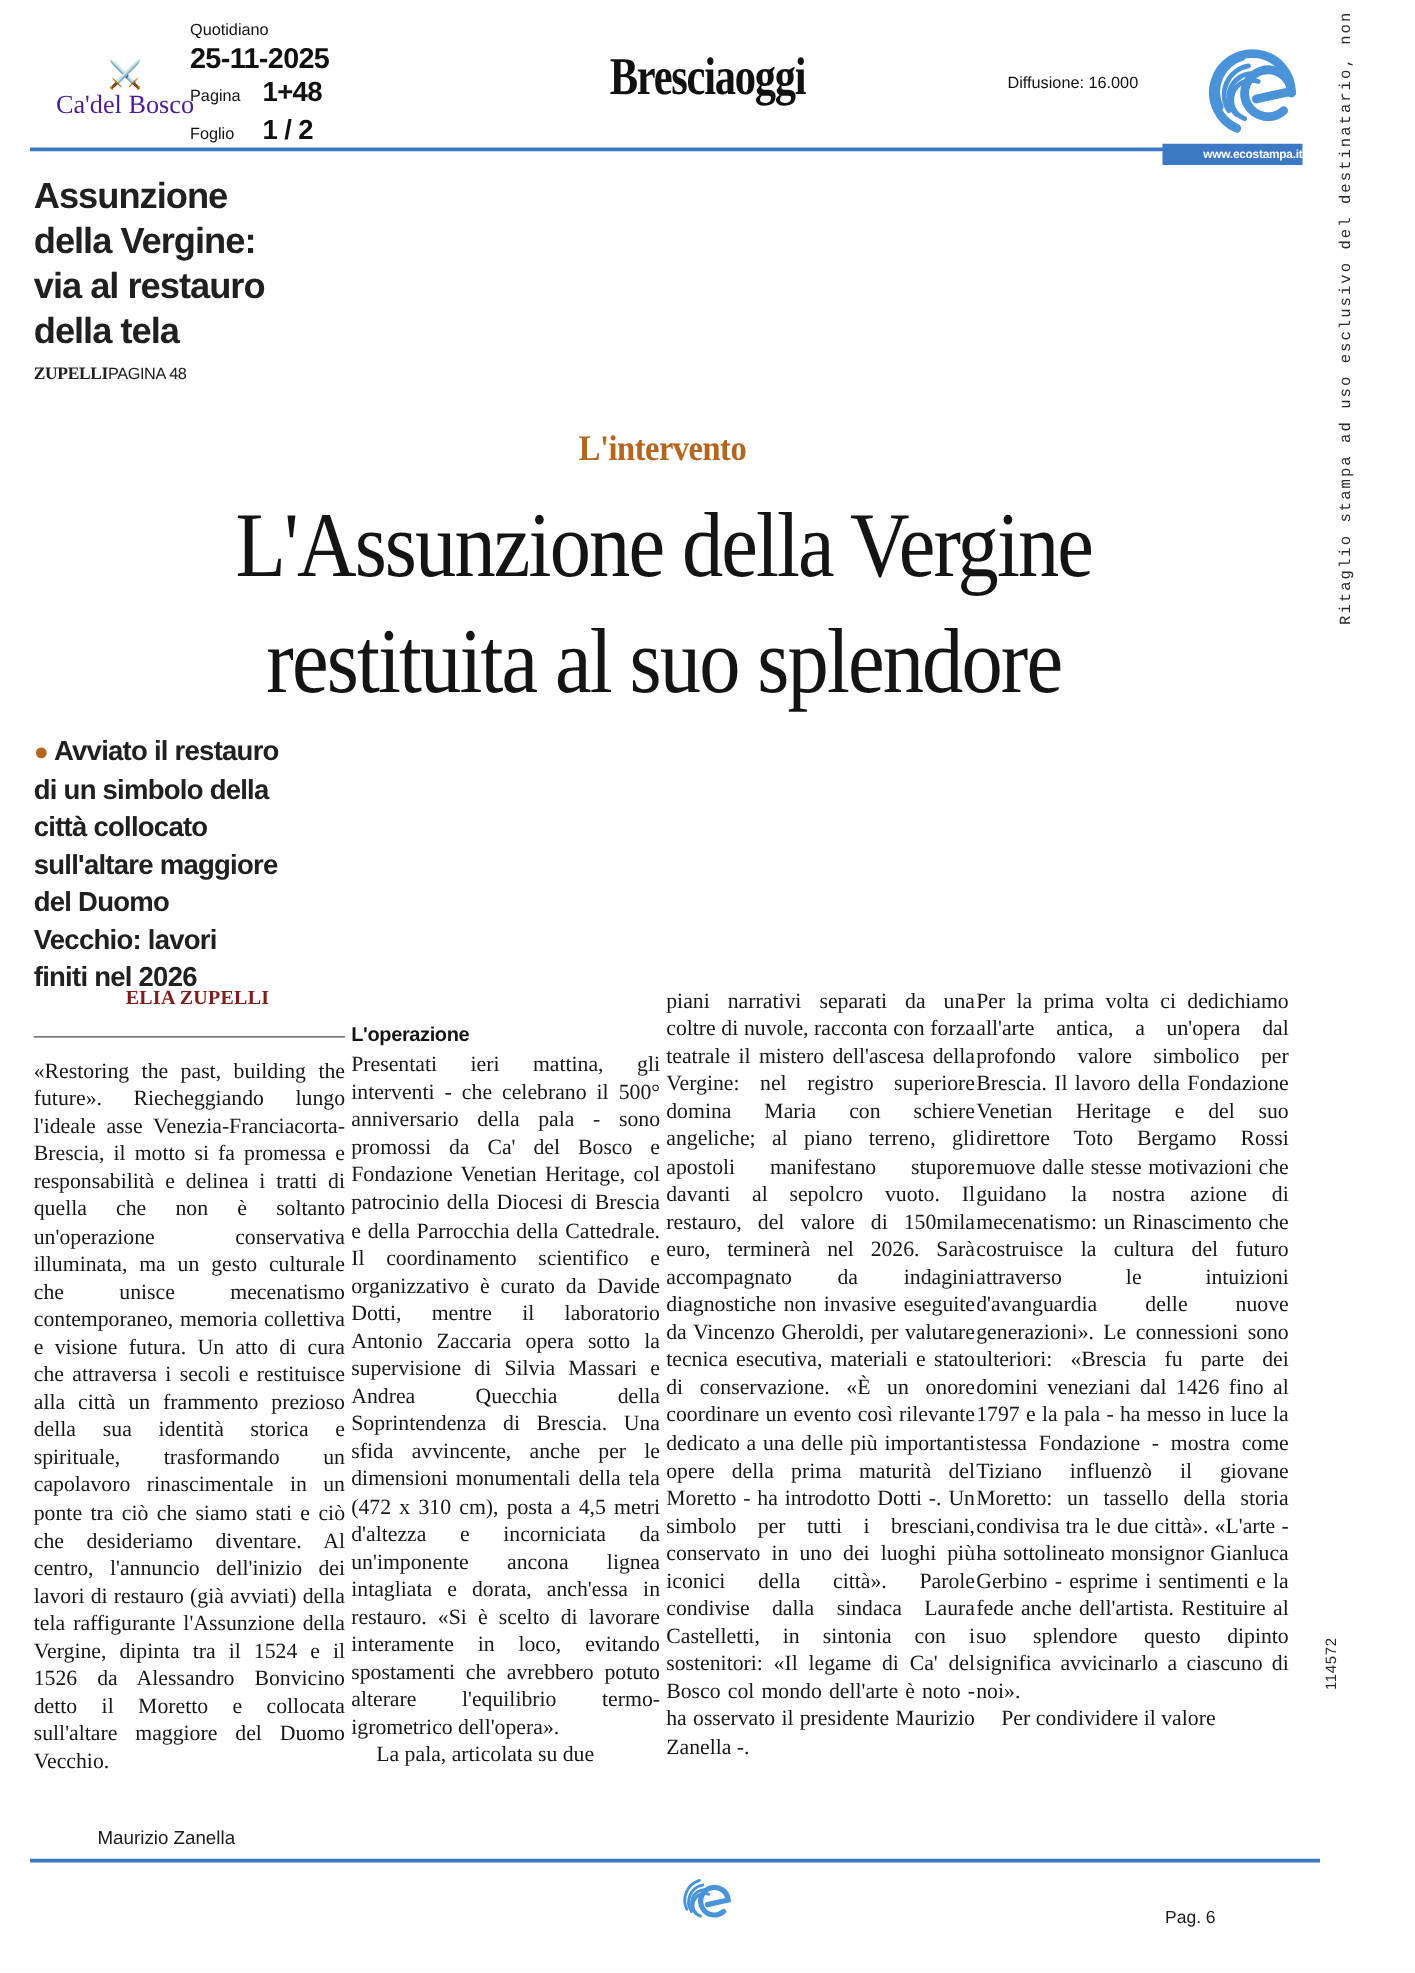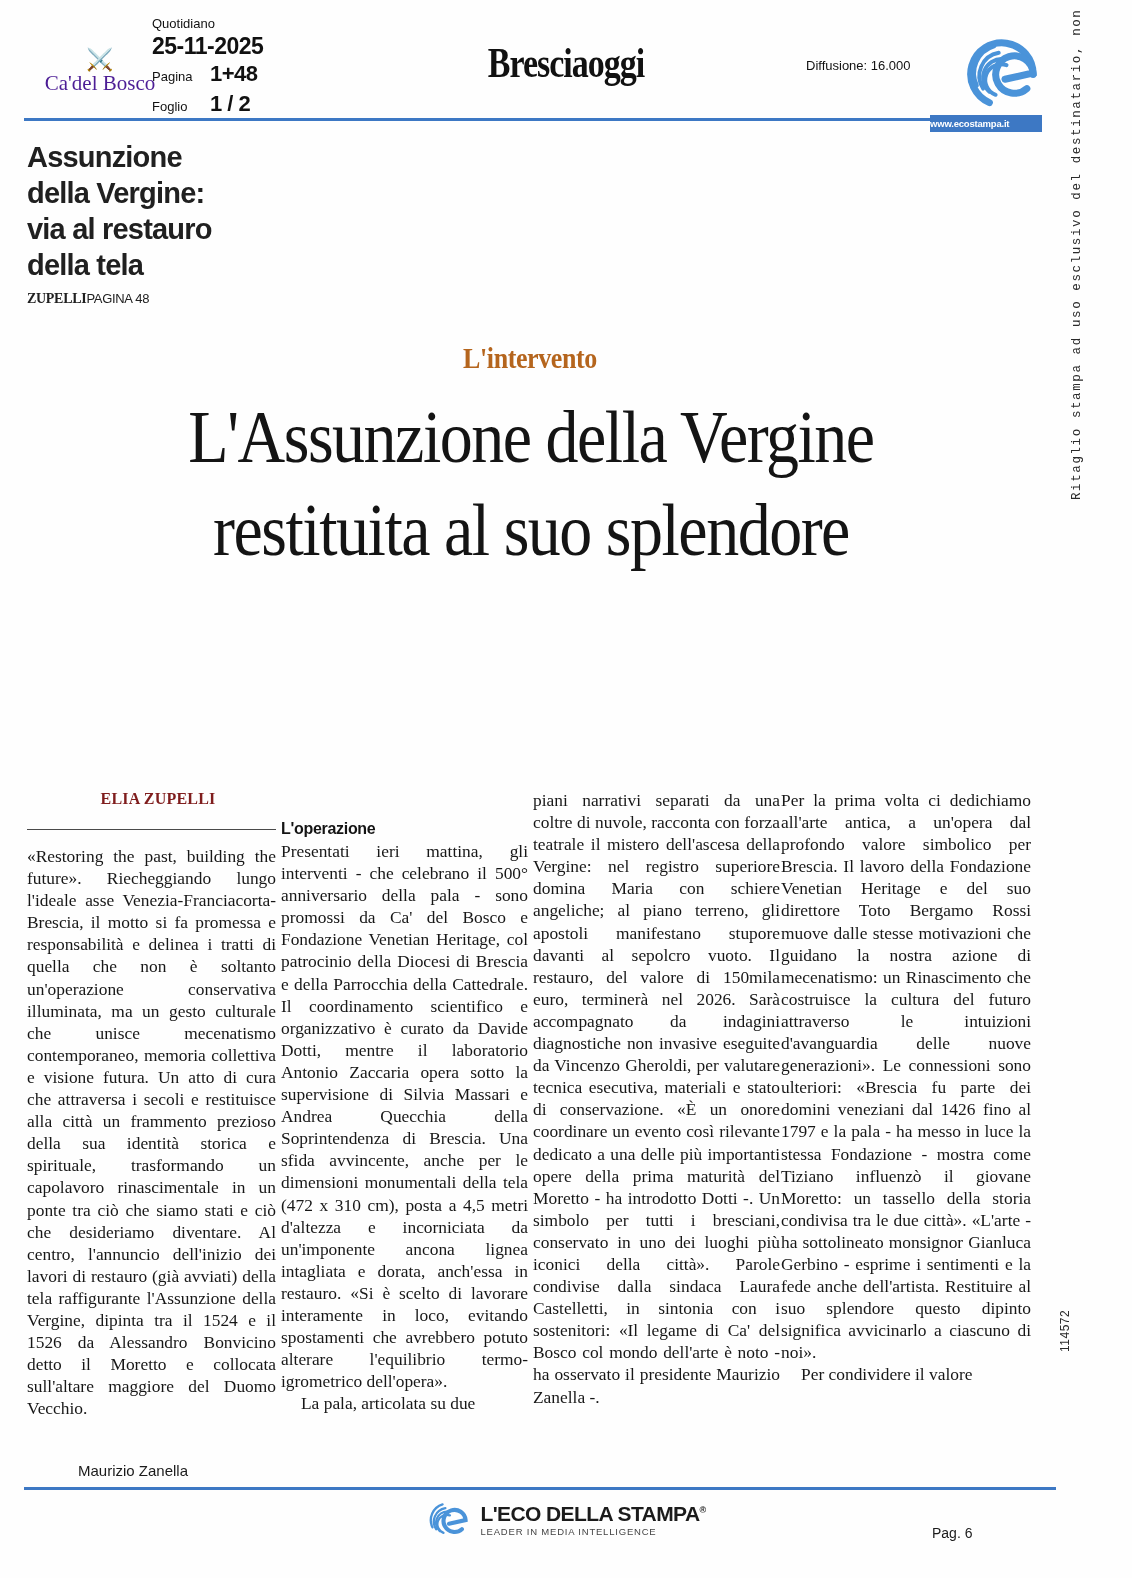--- a/index.html
+++ b/index.html
@@ -117,21 +117,21 @@
   .eco-url {
     position: absolute;
     left: 930px; top: 115px;
     width: 112px; height: 17px;
     background: #3d78c4;
     color: #ffffff;
     font-family: "Liberation Sans", sans-serif;
     font-size: 9.5px;
     font-weight: bold;
     line-height: 17px;
-    text-align: left;
+    text-align: right;
     letter-spacing: -0.2px;
   }
 
   
   .teaser {
     position: absolute;
     left: 27px; top: 134px;
     width: 300px;
   }
   .teaser-kicker {
@@ -386,20 +386,27 @@
     <div class="teaser-credit"><b>ZUPELLI</b><span>PAGINA 48</span></div>
   </div>
 
   <div class="kicker">L'intervento</div>
 
   <div class="headline">
     <span>L'Assunzione della Vergine</span>
     <span>restituita al suo splendore</span>
   </div>
 
+  <div class="standfirst"><span class="bullet">●</span> <span>Avviato il restauro
+di un simbolo della
+città collocato
+sull'altare maggiore
+del Duomo
+Vecchio: lavori
+finiti nel 2026</span></div>
 
   <div class="byline">ELIA ZUPELLI</div>
 
   <div class="col-rule"></div>
 
   <div class="col col-1">
     <p>«Restoring the past, building the future». Riecheggiando lungo l'ideale asse Venezia-Franciacorta-Brescia, il motto si fa promessa e responsabilità e delinea i tratti di quella che non è soltanto un'operazione conservativa illuminata, ma un gesto culturale che unisce mecenatismo contemporaneo, memoria collettiva e visione futura. Un atto di cura che attraversa i secoli e restituisce alla città un frammento prezioso della sua identità storica e spirituale, trasformando un capolavoro rinascimentale in un ponte tra ciò che siamo stati e ciò che desideriamo diventare. Al centro, l'annuncio dell'inizio dei lavori di restauro (già avviati) della tela raffigurante l'Assunzione della Vergine, dipinta tra il 1524 e il 1526 da Alessandro Bonvicino detto il Moretto e collocata sull'altare maggiore del Duomo Vecchio.</p>
   </div>
 
   <div class="col col-2">
@@ -425,22 +432,18 @@
   <div class="footer-eco">
     <svg class="footer-eco-mark" viewBox="0 0 100 100">
       <g fill="none" stroke="#4a93d9" stroke-width="5" stroke-linecap="round">
         <path d="M14 66 A36 36 0 0 1 36 16"></path>
         <path d="M22 70 A30 30 0 0 1 42 24"></path>
         <path d="M30 74 A24 24 0 0 1 47 32"></path>
         <path d="M38 78 A18 18 0 0 1 52 40"></path>
       </g>
       <path d="M78 70 A24 24 0 1 1 86 50 L50 58" fill="none" stroke="#4a93d9" stroke-width="9" stroke-linecap="round"></path>
     </svg>
-    <div class="footer-eco-text">
-      <div class="footer-eco-title"><span>L'ECO DELLA STAMPA</span><sup>®</sup></div>
-      <div class="footer-eco-sub">LEADER IN MEDIA INTELLIGENCE</div>
-    </div>
   </div>
 
   <div class="footer-left">Maurizio Zanella</div>
   <div class="footer-right">Pag. 6</div>
 
 </div>
 
 </body></html>

